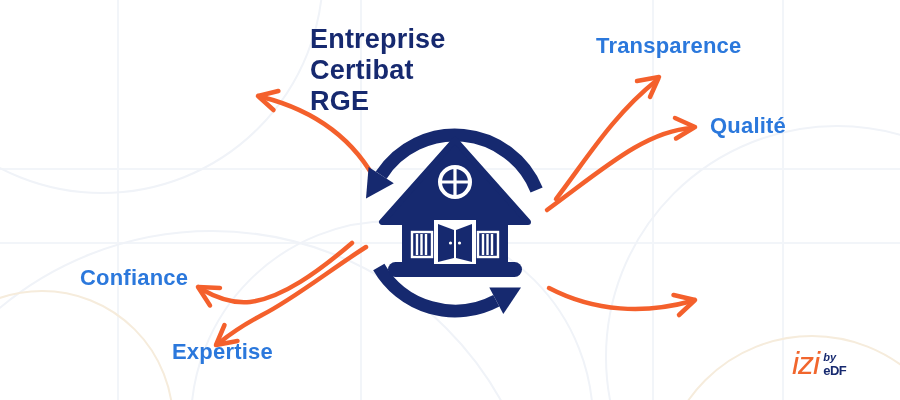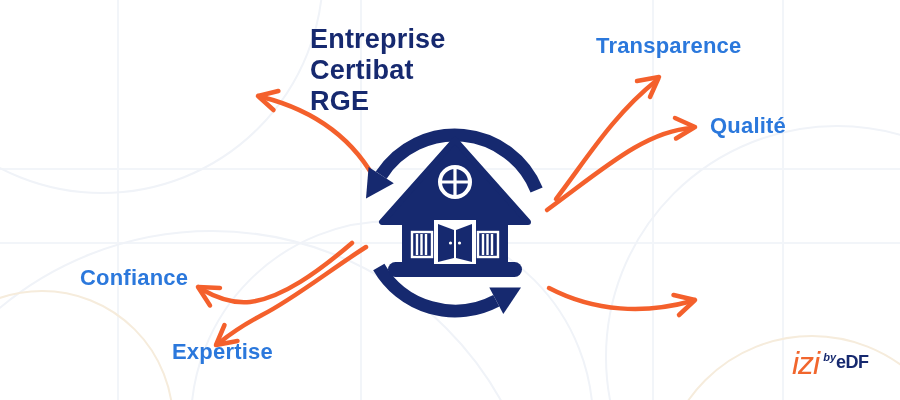--- a/index.html
+++ b/index.html
@@ -30,23 +30,23 @@
   #aides-label{left:662px;top:255px;}
 
   #arrows-overlay,#pattern-layer{position:absolute;left:0;top:0;width:900px;height:400px;pointer-events:none;}
   #house-cycle{position:absolute;left:358px;top:126px;width:194px;height:194px;}
 
   #logo{position:absolute;left:792px;top:346px;display:flex;align-items:flex-start;}
   #logo .izi{
     color:#f1662d;font-size:32px;font-weight:400;font-style:italic;
     line-height:34px;letter-spacing:-1px;
   }
-  #logo .edf-col{display:flex;flex-direction:row;margin-left:4px;margin-top:6px;line-height:1;}
+  #logo .edf-col{display:flex;flex-direction:column;margin-left:4px;margin-top:6px;line-height:1;}
   #logo .by{color:#16296f;font-size:11px;font-weight:600;font-style:italic;}
-  #logo .edf{color:#16296f;font-size:18px;font-weight:800;letter-spacing:-.5px;margin-top:1px;}
+  #logo .edf{color:#16296f;font-size:13px;font-weight:800;letter-spacing:-.5px;margin-top:1px;}
 </style>
 </head>
 <body>
 
 <div id="canvas">
 
   <div id="pattern-layer">
     <div class="bg-vline" style="left:117px;"></div>
     <div class="bg-vline" style="left:360px;"></div>
     <div class="bg-vline" style="left:652px;"></div>

